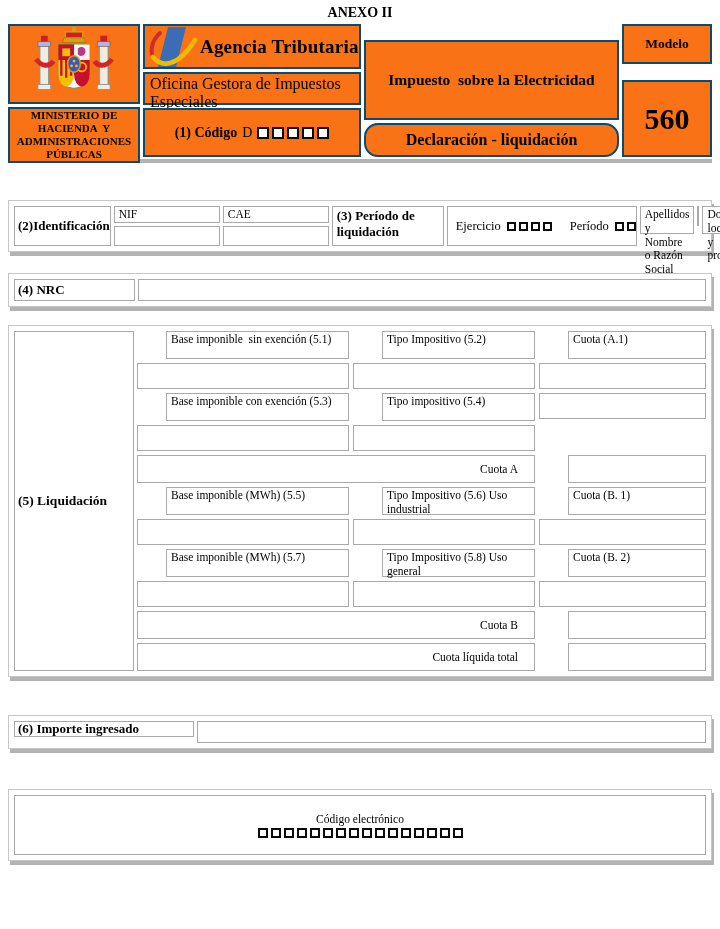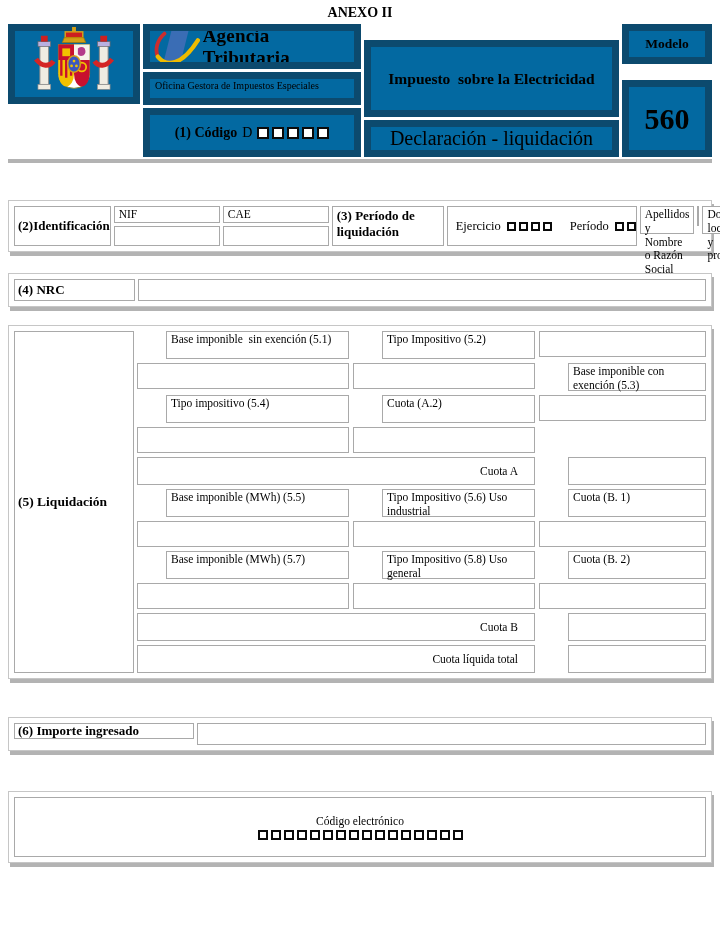--- a/index.html
+++ b/index.html
@@ -6,37 +6,37 @@
   html, body { background: #fff; }
   body {
     width: 720px; height: 929px; overflow: hidden;
     font-family: "Liberation Serif", "DejaVu Serif", serif;
     color: #000;
   }
   .anexo { text-align: center; font-weight: bold; font-size: 14px; padding-top: 5px; height: 20px; }
 
   
   .hdr { margin: 4px 8px 0; display: flex; gap: 3px; height: 133px; }
-  .hcell { border: 7px solid #0c4a6e; background: #0369a1; }
+  .hcell { border: 2px solid #0c4a6e; background: #f97316; }
   .colA { width: 132px; display: flex; flex-direction: column; gap: 3px; }
   .coat { height: 80px; display: flex; align-items: center; justify-content: center; }
   .ministry { flex: 1; font-weight: bold; font-size: 11px; text-align: center;
               display: flex; align-items: center; justify-content: center;
               white-space: pre-wrap; line-height: 1.18; }
   .colB { width: 218px; display: flex; flex-direction: column; gap: 3px; }
   .agencia { height: 45px; display: flex; align-items: center; padding-left: 3px; gap: 2px; overflow: hidden; }
   .agencia-text { font-weight: bold; font-size: 19px; letter-spacing: 0.2px; }
-  .oficina { height: 33px; font-size: 10px; padding: 1px 5px; line-height: 1.15; }
+  .oficina { height: 33px; font-size: 16px; padding: 1px 5px; line-height: 1.15; }
   .codigo { flex: 1; display: flex; align-items: center; justify-content: center; gap: 5px; font-size: 14px; }
   .codigo b { font-weight: bold; }
   .colC { width: 255px; display: flex; flex-direction: column; gap: 3px; }
   .impuesto { height: 80px; display: flex; align-items: center; justify-content: center;
               font-weight: bold; font-size: 15.5px; white-space: pre-wrap; text-align: center; margin-top: 16px; }
   .declar { flex: 1; display: flex; align-items: center; justify-content: center;
-            font-weight: normal; font-size: 20px; }
+            font-weight: bold; font-size: 16px; border-radius: 14px; }
   .colD { flex: 1; display: flex; flex-direction: column; gap: 16px; }
   .modelo { height: 40px; display: flex; align-items: center; justify-content: center;
             font-weight: bold; font-size: 13.5px; }
   .n560 { flex: 1; display: flex; align-items: center; justify-content: center;
           font-weight: bold; font-size: 30px; }
   .hshadow { margin: 2px 8px 0; height: 4px; background: #b3b3b3; }
 
   
   .section { margin: 0 8px; border: 1px solid #c6c6c6; background: #fff;
              padding: 5px; box-shadow: 2px 4px 0 0 #b3b3b3; }
@@ -124,20 +124,24 @@
         <path d="M27,35 h16 v14 a8,13 0 0 1 -16,0 z" fill="#f2c200"></path>
         <path d="M30,35 v16 M35,35 v18 M40,35 v16" stroke="#c8102e" stroke-width="2.4" fill="none"></path>
         <path d="M43,35 h16 v14 a8,13 0 0 1 -16,0 z" fill="#c8102e"></path>
         <circle cx="51" cy="42" r="4.5" fill="none" stroke="#f2c200" stroke-width="1.8"></circle>
         <ellipse cx="43" cy="39" rx="6.5" ry="8.5" fill="#3c57c0" stroke="#d4a017" stroke-width="1.6"></ellipse>
         <circle cx="43" cy="36" r="1.4" fill="#f2c200"></circle>
         <circle cx="40.5" cy="41" r="1.4" fill="#f2c200"></circle>
         <circle cx="45.5" cy="41" r="1.4" fill="#f2c200"></circle>
       </svg>
     </div>
+    <div class="hcell ministry">MINISTERIO DE
+HACIENDA  Y
+ADMINISTRACIONES
+PÚBLICAS</div>
   </div>
 
   <div class="colB">
     <div class="hcell agencia">
       <svg width="50" height="42" viewBox="0 0 50 42">
         <polygon points="20,1 38,1 28,41 10,41" fill="#3a6db5"></polygon>
         <path d="M12,7 C4,14 2,24 5,31" fill="none" stroke="#cc2d2d" stroke-width="4" stroke-linecap="round"></path>
         <path d="M5,31 C14,42 30,41 47,14" fill="none" stroke="#eebb00" stroke-width="4.5" stroke-linecap="round"></path>
       </svg>
       <span class="agencia-text">Agencia Tributaria</span>
@@ -207,28 +211,28 @@
 <div class="section flexrow" id="sec-nrc">
   <div class="seclabel">(4) NRC</div>
   <div class="cell incell"></div>
 </div>
 
 <div class="section flexrow" id="sec-liq">
   <div class="seclabel">(5) Liquidación</div>
   <div class="liqgrid">
     <div class="cell lbl liq-lbl">Base imponible  sin exención (5.1)</div>
     <div class="cell lbl liq-lbl">Tipo Impositivo (5.2)</div>
+    <div class="cell lbl liq-lbl">Cuota (A.1)</div>
 
     <div class="cell liq-in"></div>
     <div class="cell liq-in"></div>
     <div class="cell liq-in"></div>
 
     <div class="cell lbl liq-lbl">Base imponible con exención (5.3)</div>
     <div class="cell lbl liq-lbl">Tipo impositivo (5.4)</div>
-    <div class="cell lbl liq-lbl">Cuota (A.2)</div>
 
     <div class="cell liq-in"></div>
     <div class="cell liq-in"></div>
     <div class="cell liq-in"></div>
 
     <div class="cell cuota-merge">Cuota A</div>
     <div class="cell liq-lbl"></div>
 
     <div class="cell lbl liq-lbl">Base imponible (MWh) (5.5)</div>
     <div class="cell lbl liq-lbl">Tipo Impositivo (5.6) Uso industrial</div>

